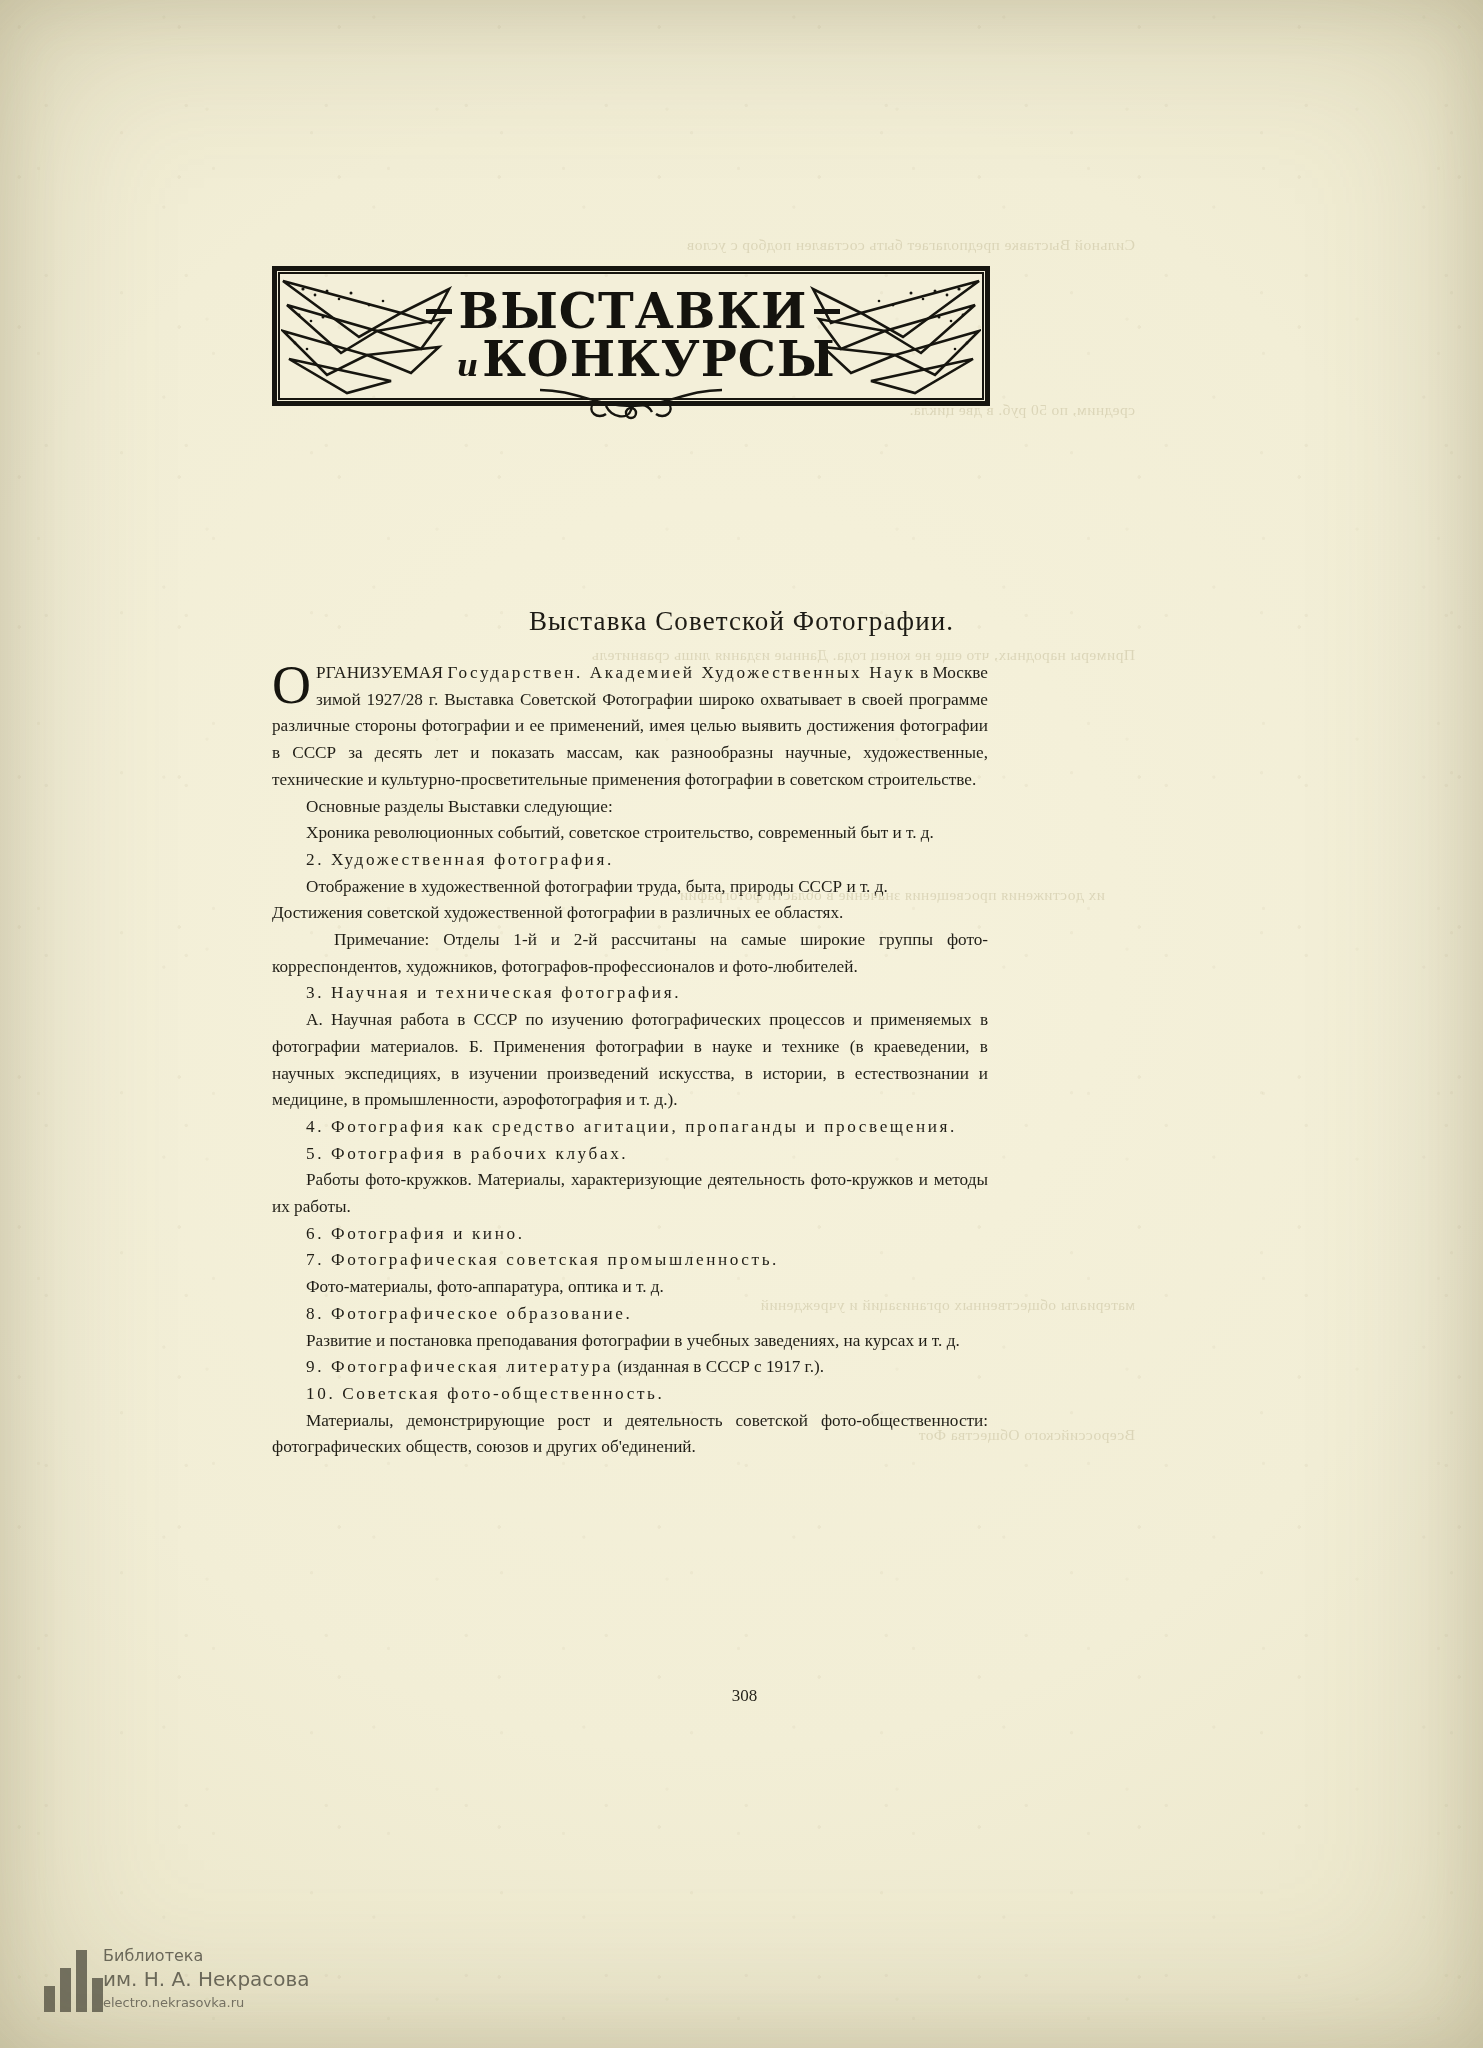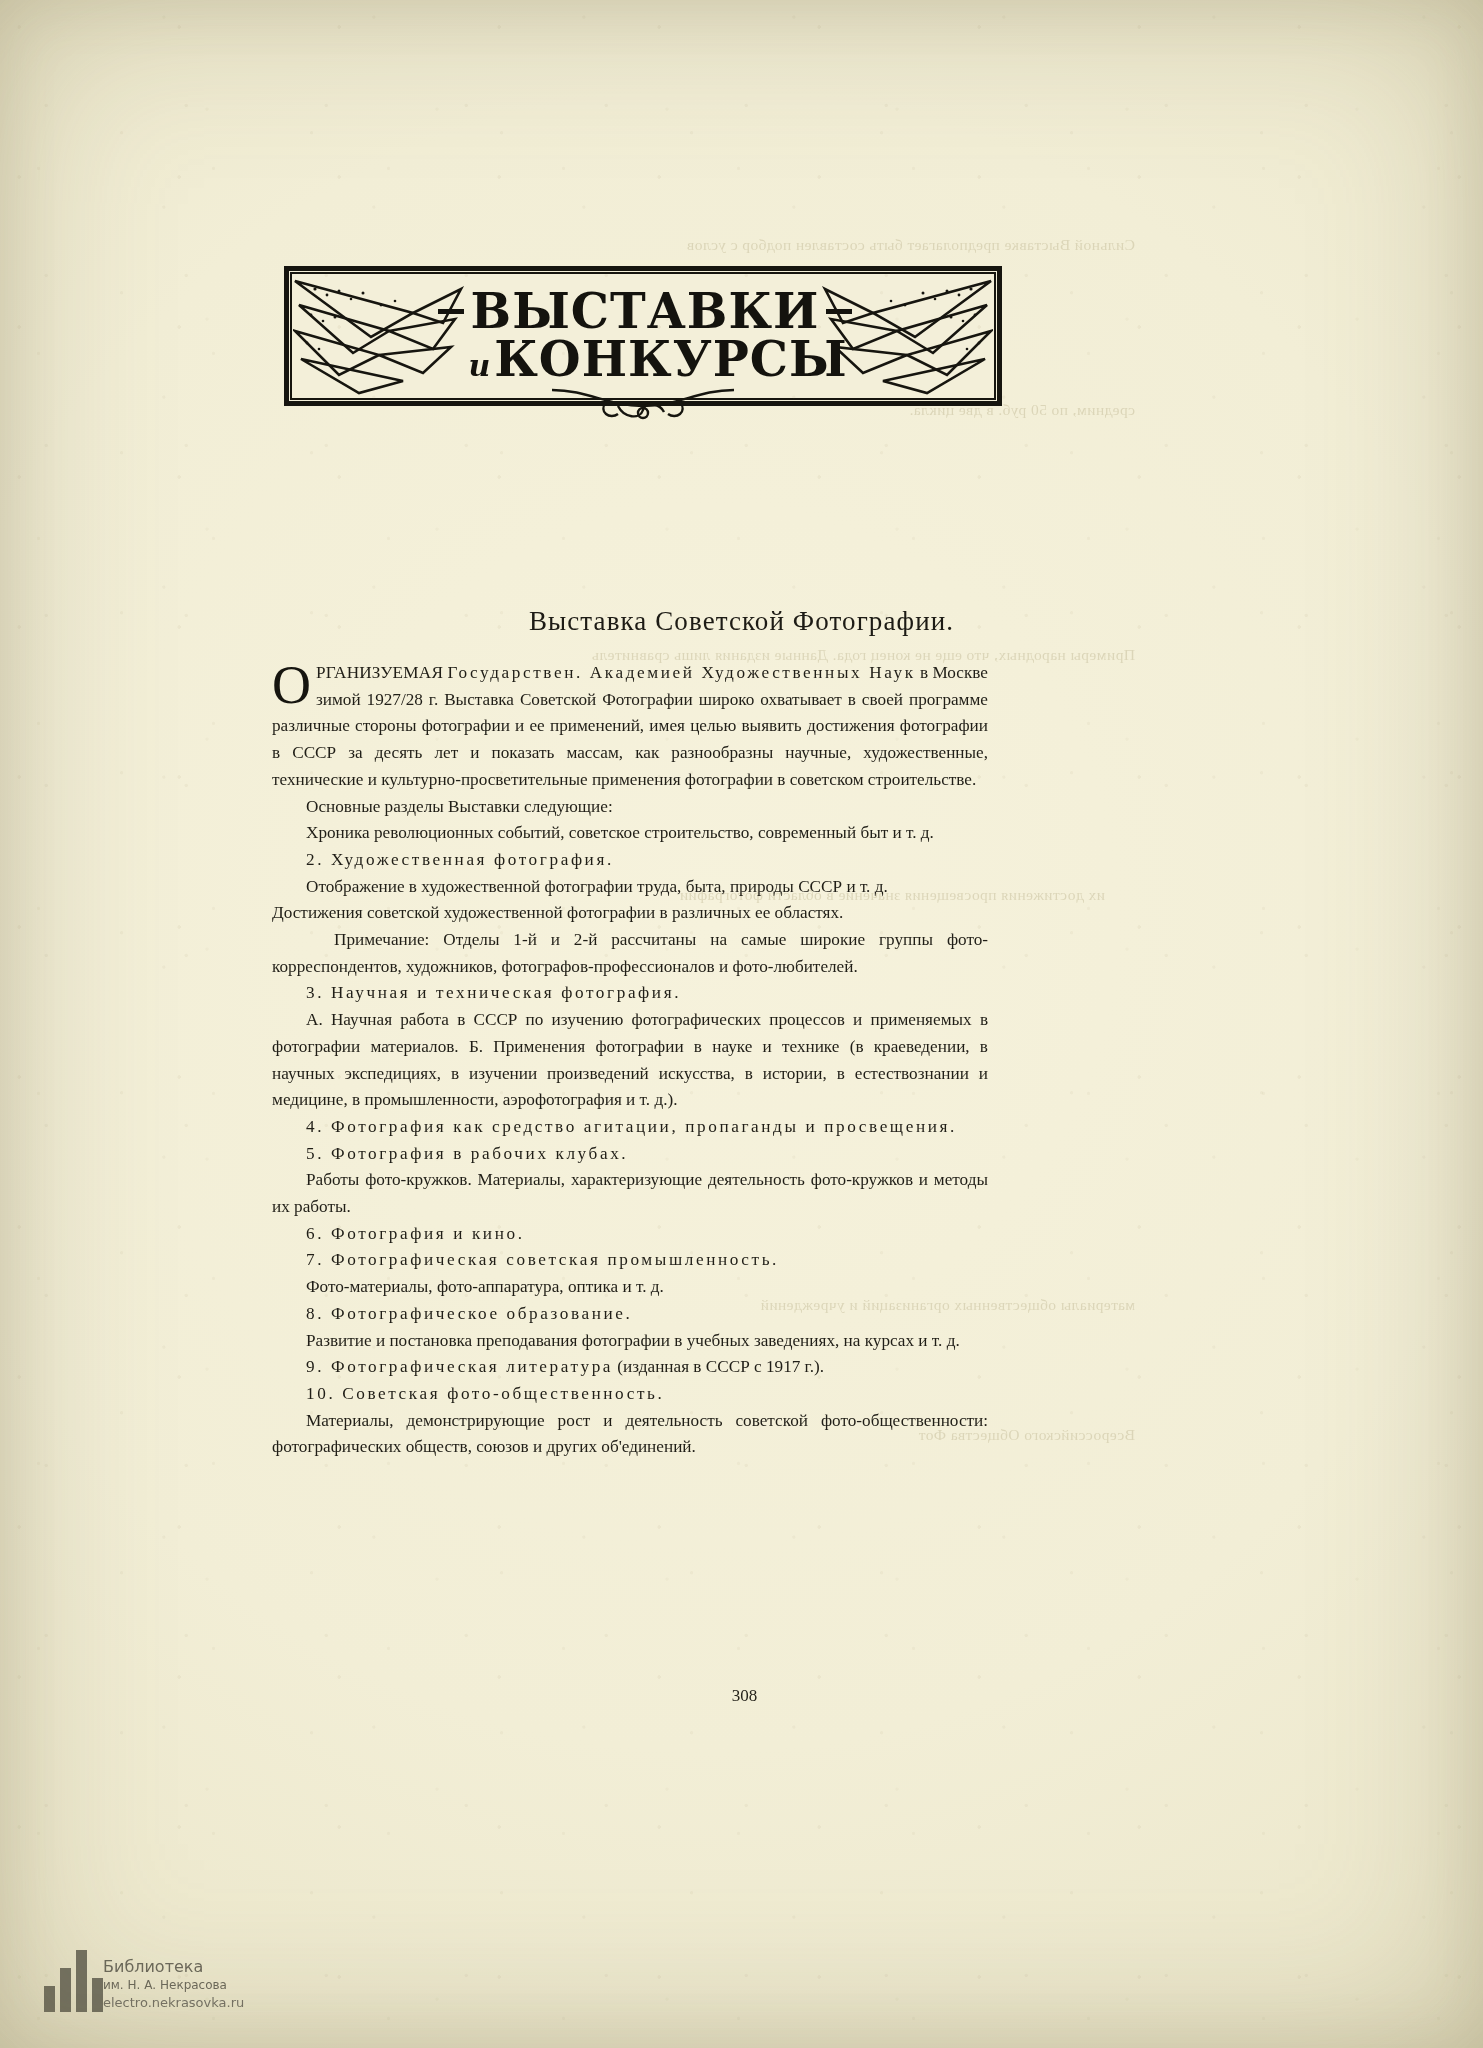--- a/index.html
+++ b/index.html
@@ -62,21 +62,20 @@
   .bleed.b5 { top: 1290px; }
   .bleed.b6 { top: 1420px; }
 
   
   .banner-wrap {
     position: absolute;
     left: 272px;
     top: 266px;
     width: 718px;
     height: 140px;
-    margin-left: 12px;
   }
   .banner-outer {
     position: absolute; inset: 0;
     border: 5px solid #16150f;
     background: #f3efd9;
   }
   .banner-inner {
     position: absolute;
     inset: 6px;
     border: 2px solid #16150f;
@@ -212,21 +211,21 @@
     display: block;
     width: 11px;
     background: #58564a;
   }
   .wm-text {
     font-family: "DejaVu Sans", "Liberation Sans", sans-serif;
     color: #4e4c42;
     line-height: 1.35;
   }
   .wm-l1 { font-size: 16px; }
-  .wm-l2 { font-size: 12px; }
+  .wm-l2 { font-size: 20px; }
   .wm-l3 { font-size: 13px; margin-top: 1px; color: #5b5950; }
 </style>
 </head>
 <body>
 
 <div class="page">
 
   <div class="bleed b1">Сильной Выставке предполагает быть составлен подбор с услов</div>
   <div class="bleed b2">средним, по 50 руб. в две цикла.</div>
   <div class="bleed b3">Примеры народных, что еще не конец года. Данные издания лишь сравнитель</div>

